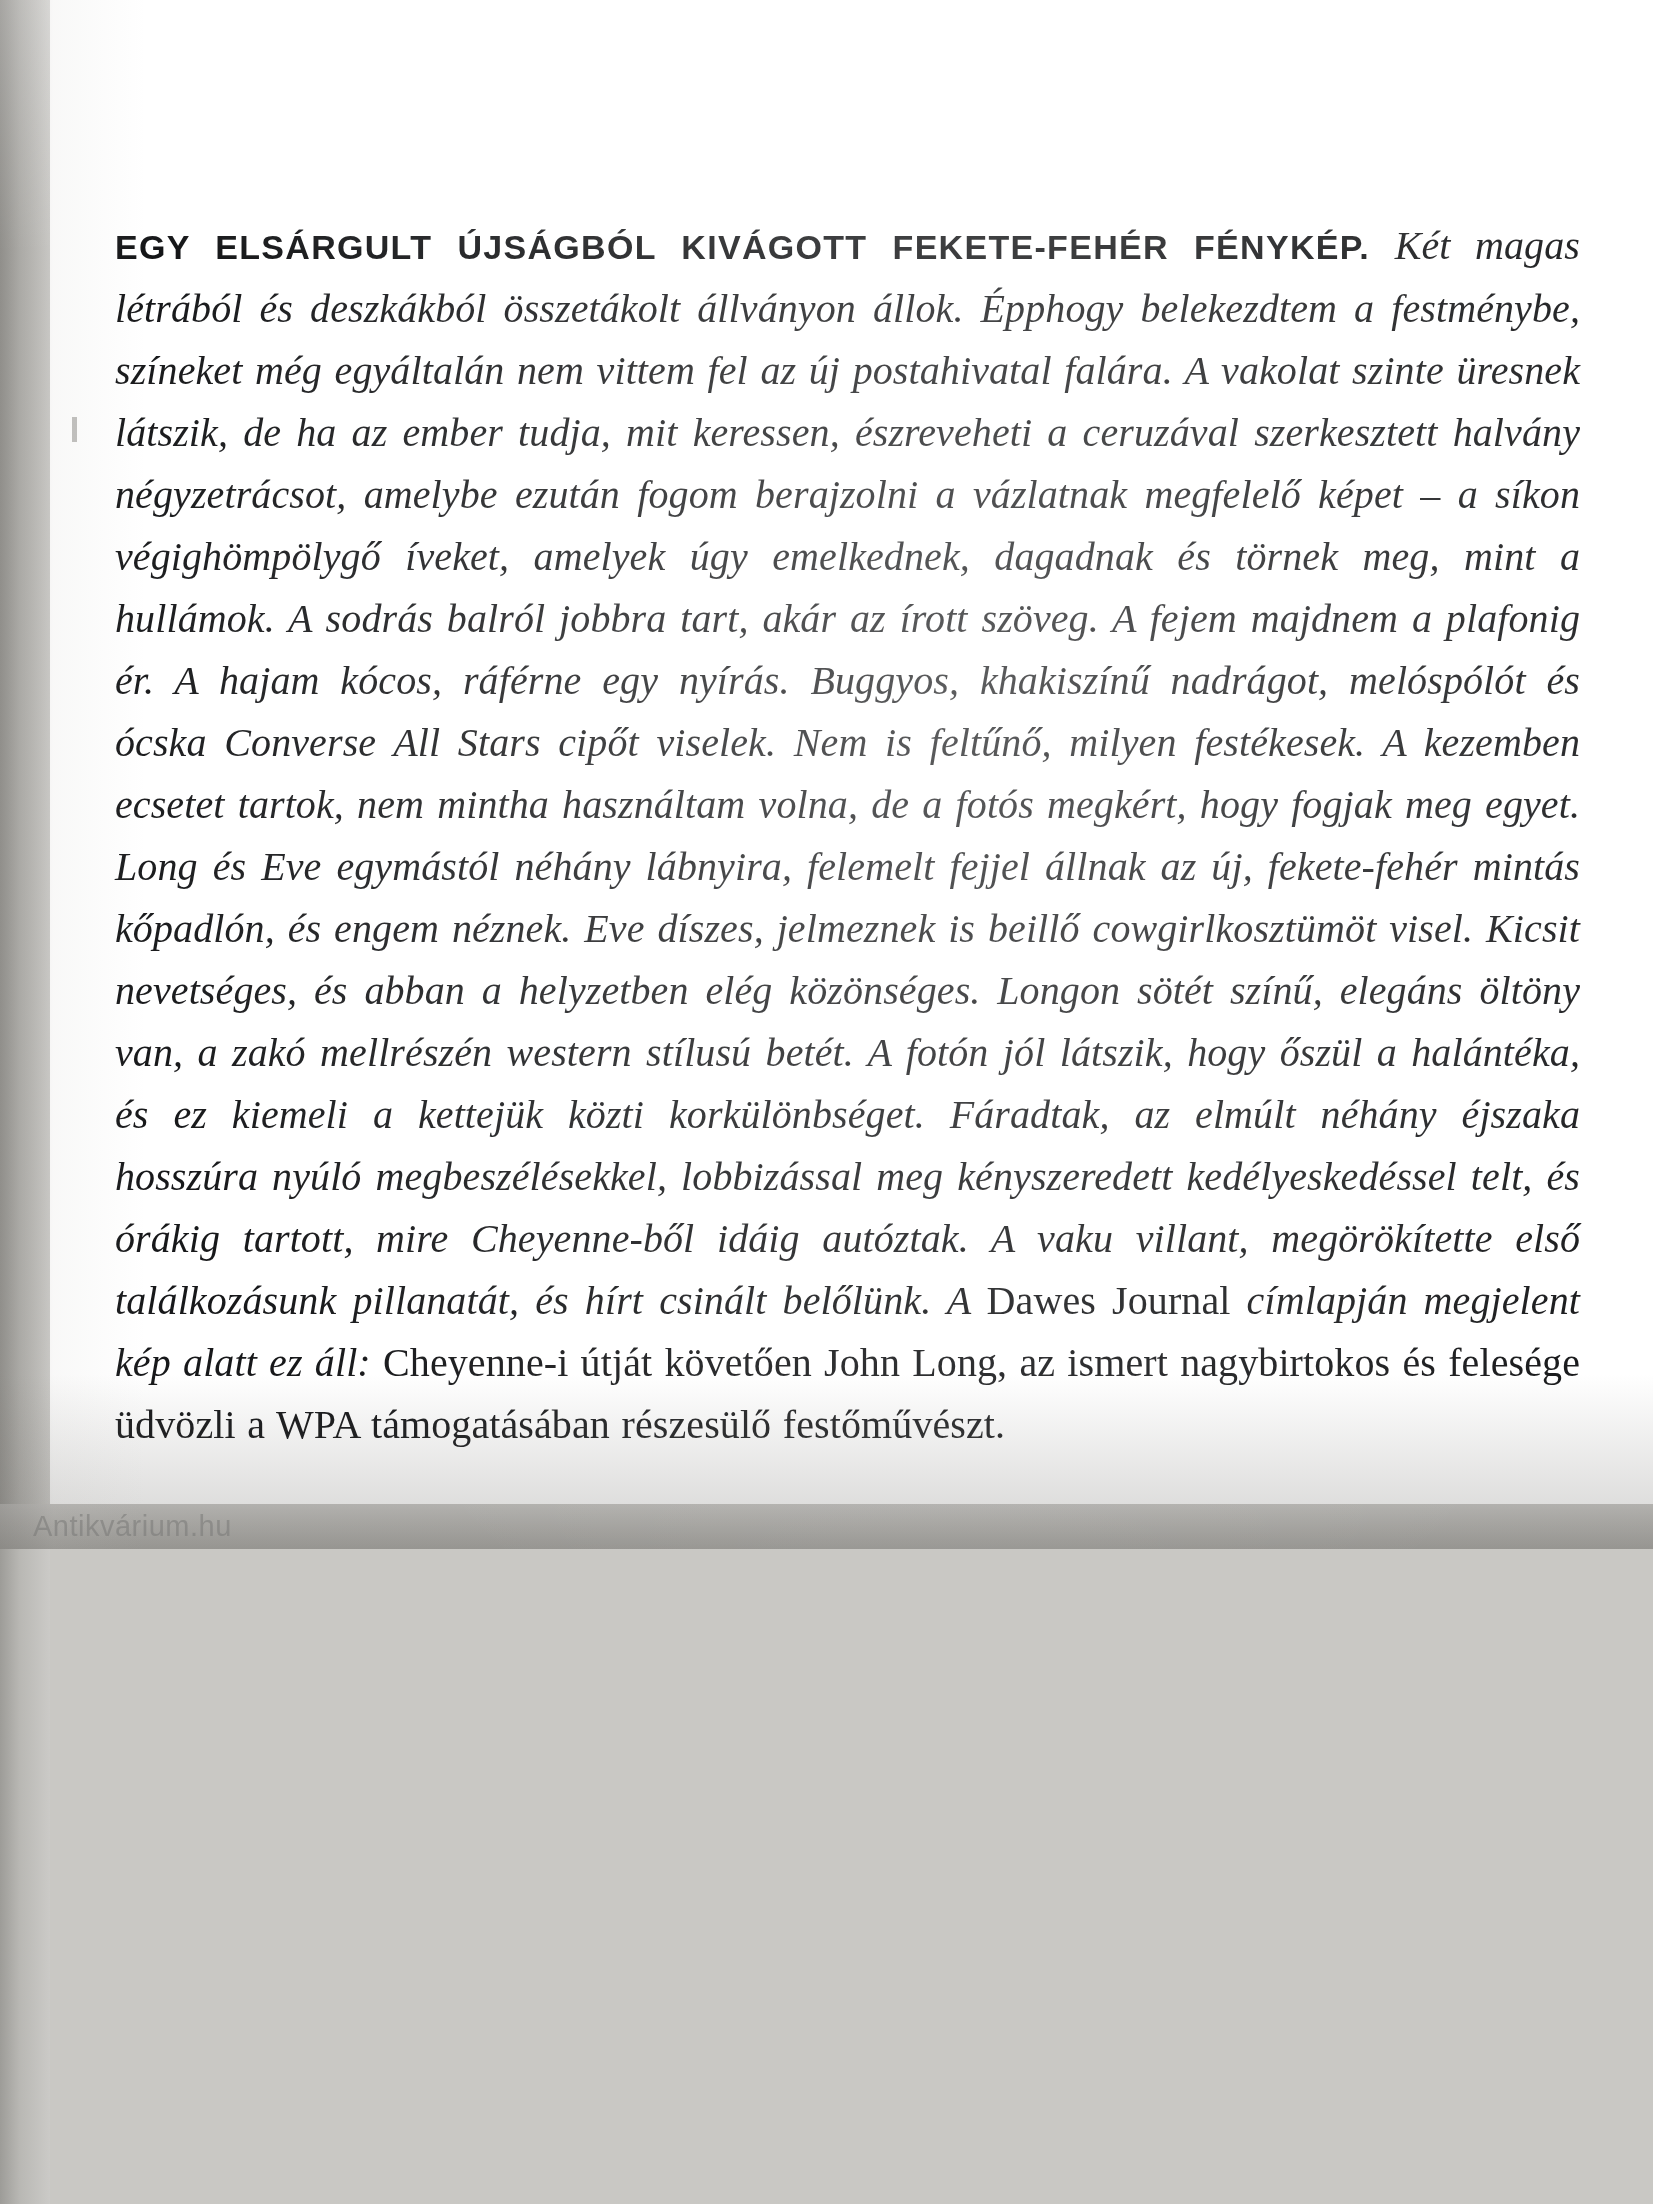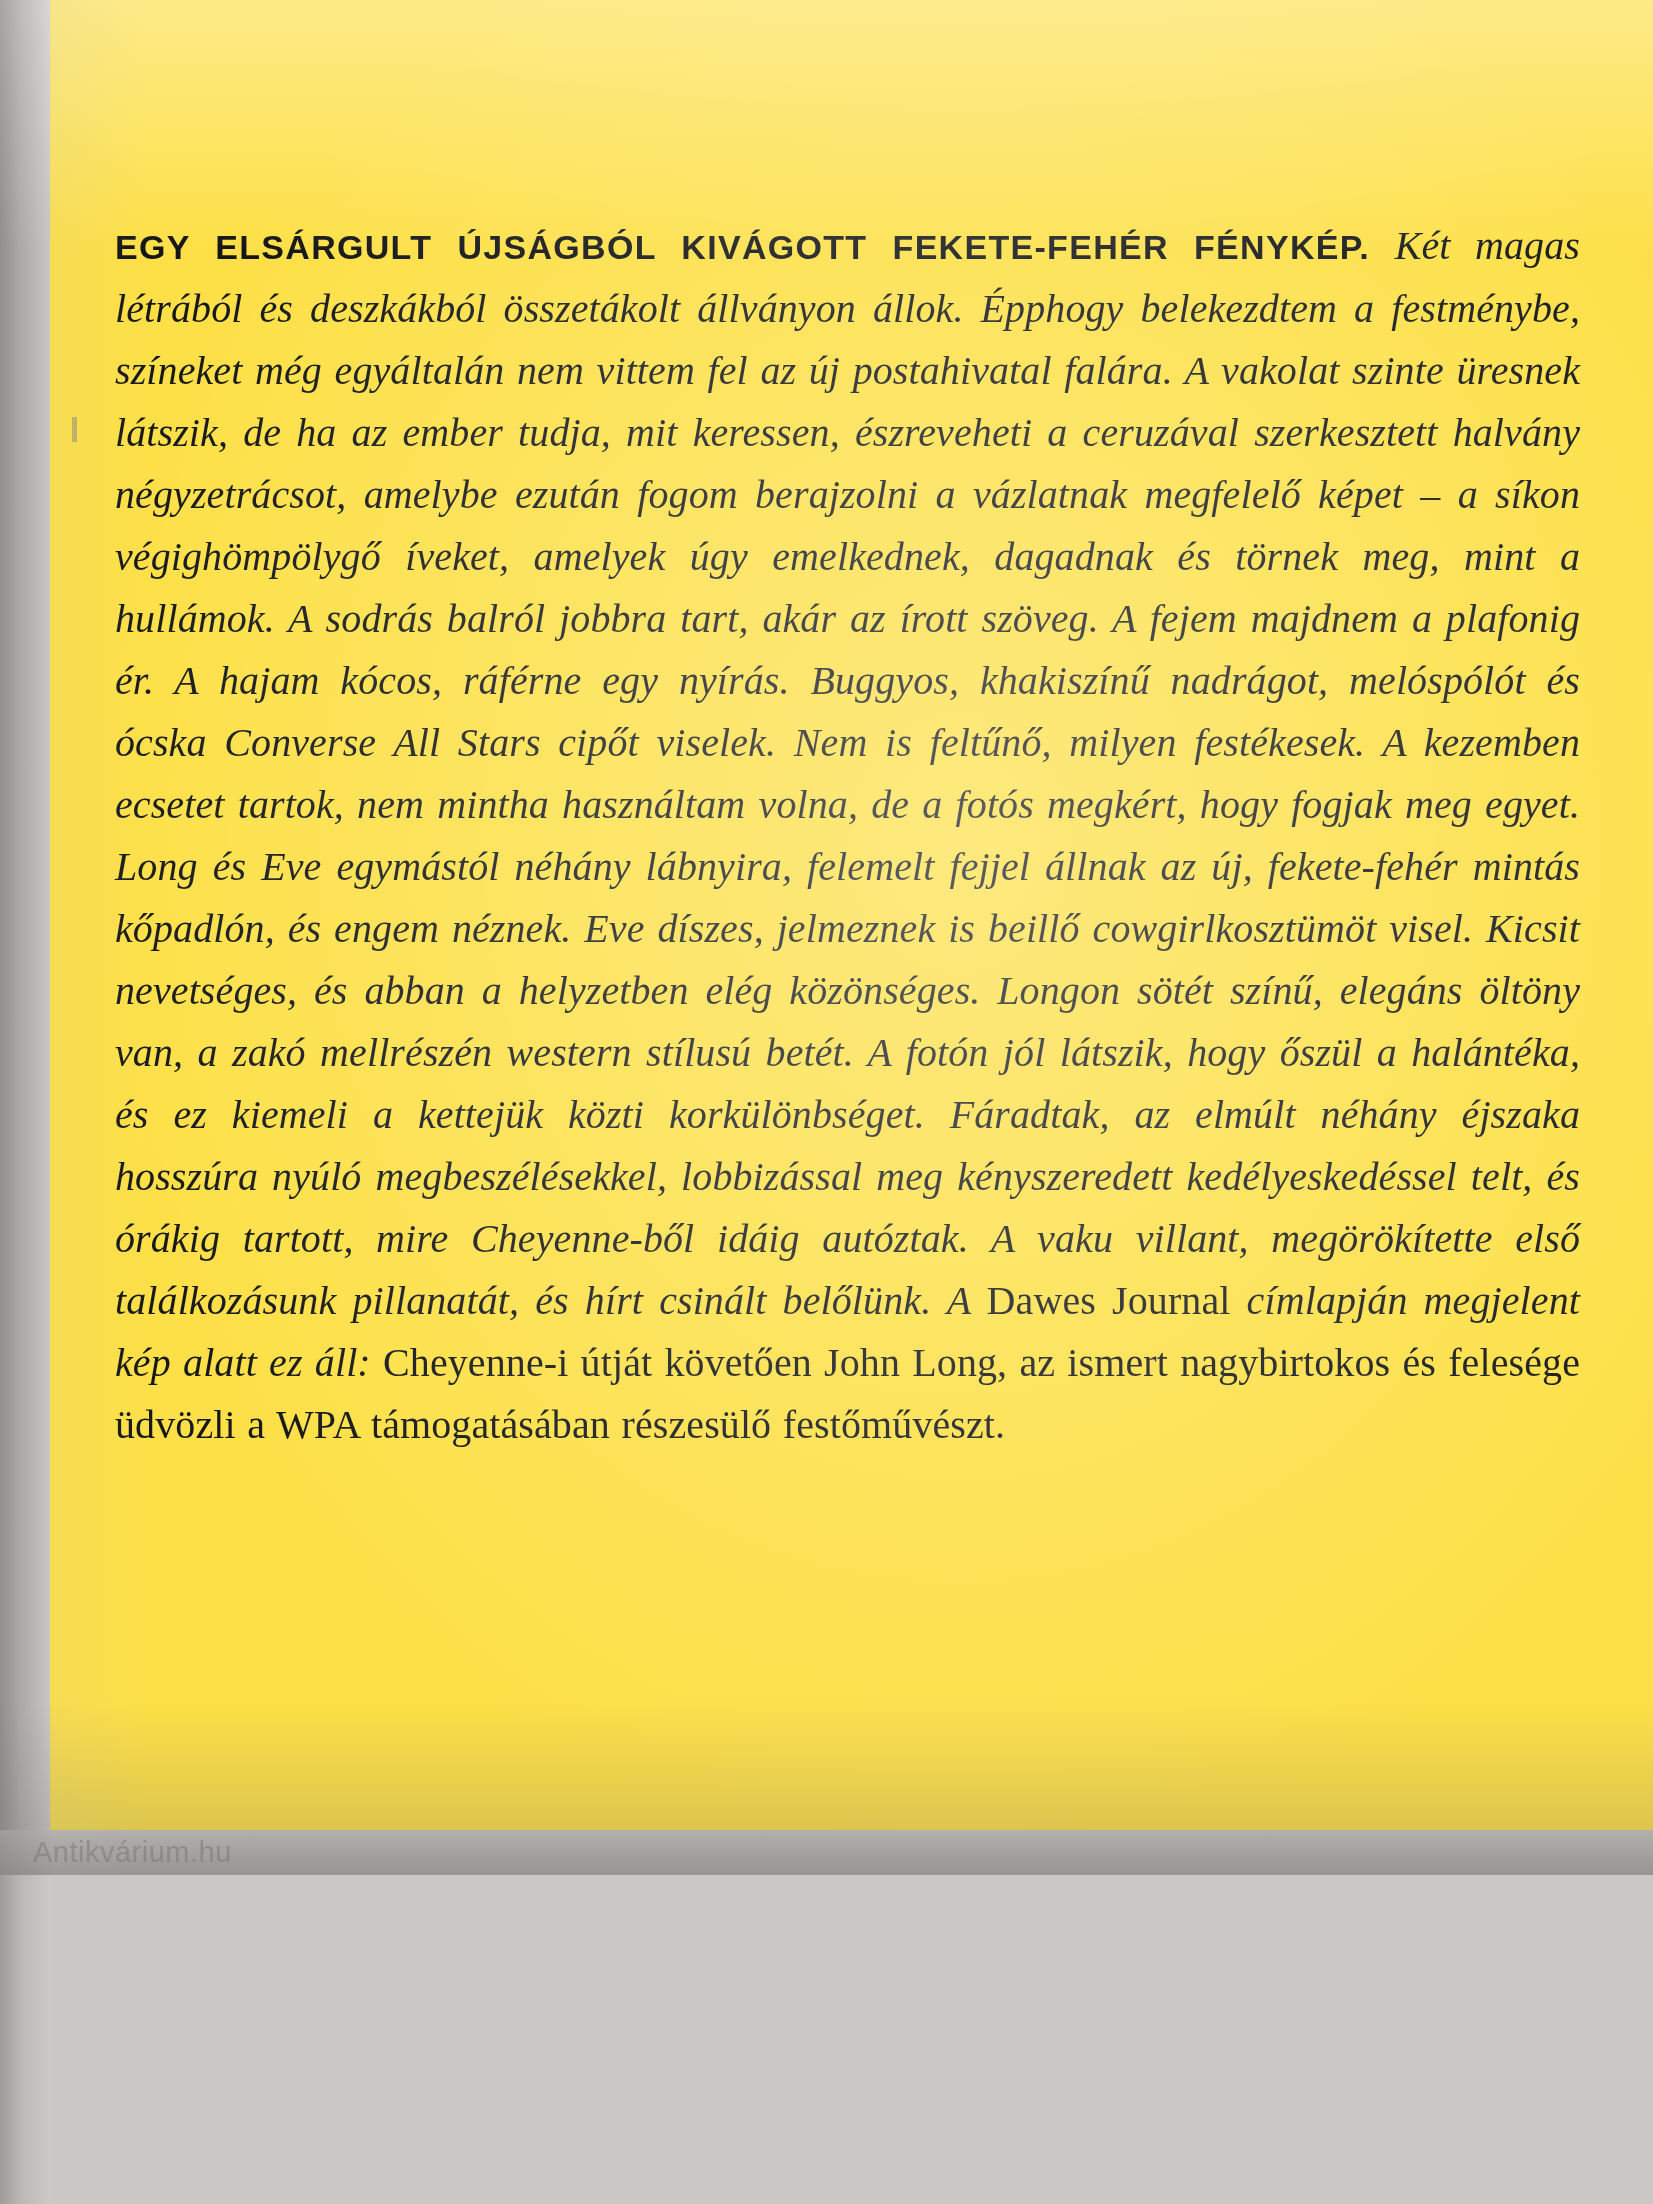--- a/index.html
+++ b/index.html
@@ -9,22 +9,22 @@
   }
   body {
     width: 1654px;
     height: 2205px;
     overflow: hidden;
     font-family: "Liberation Serif", serif;
   }
   #page {
     position: relative;
     width: 1654px;
-    height: 1875px;
-    background: #fde047;
+    height: 1549px;
+    background: #ffffff;
   }
   
   #page::before {
     content: "";
     position: absolute;
     inset: 0;
     background:
       linear-gradient(90deg, rgba(120,118,114,0.35) 0px, rgba(190,188,184,0.10) 53px, rgba(255,255,255,0.0) 146px),
       linear-gradient(180deg, rgba(255,255,255,0.35) 0px, rgba(255,255,255,0.0) 252px),
       linear-gradient(0deg, rgba(110,108,104,0.30) 0px, rgba(255,255,255,0.0) 175px),

